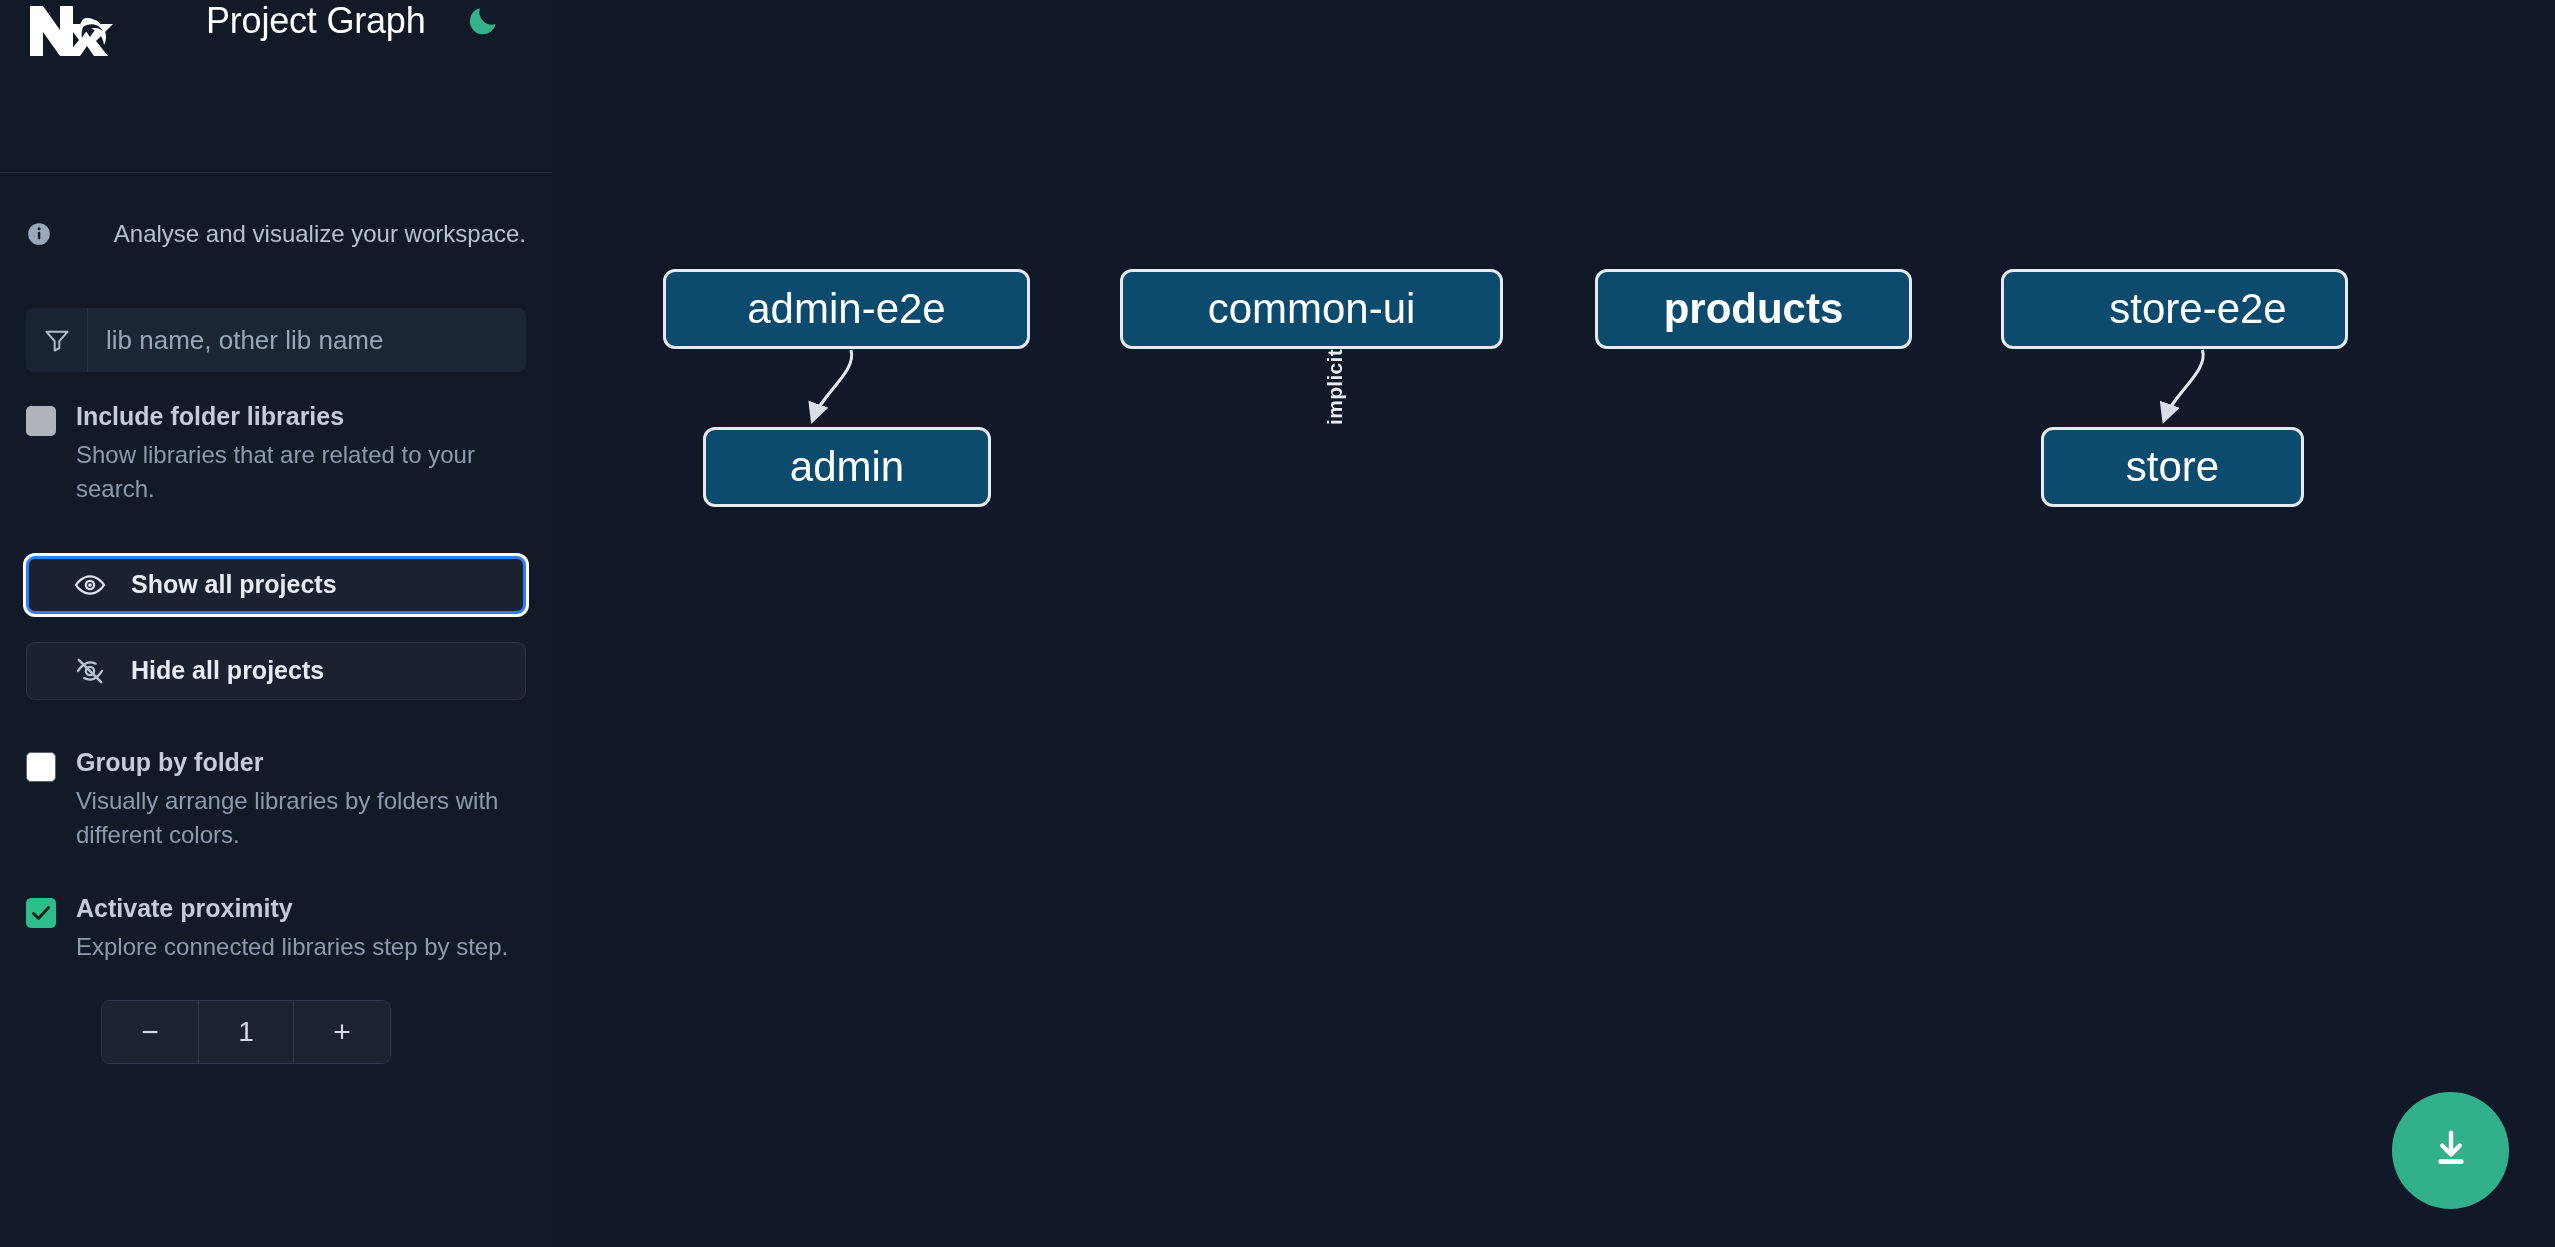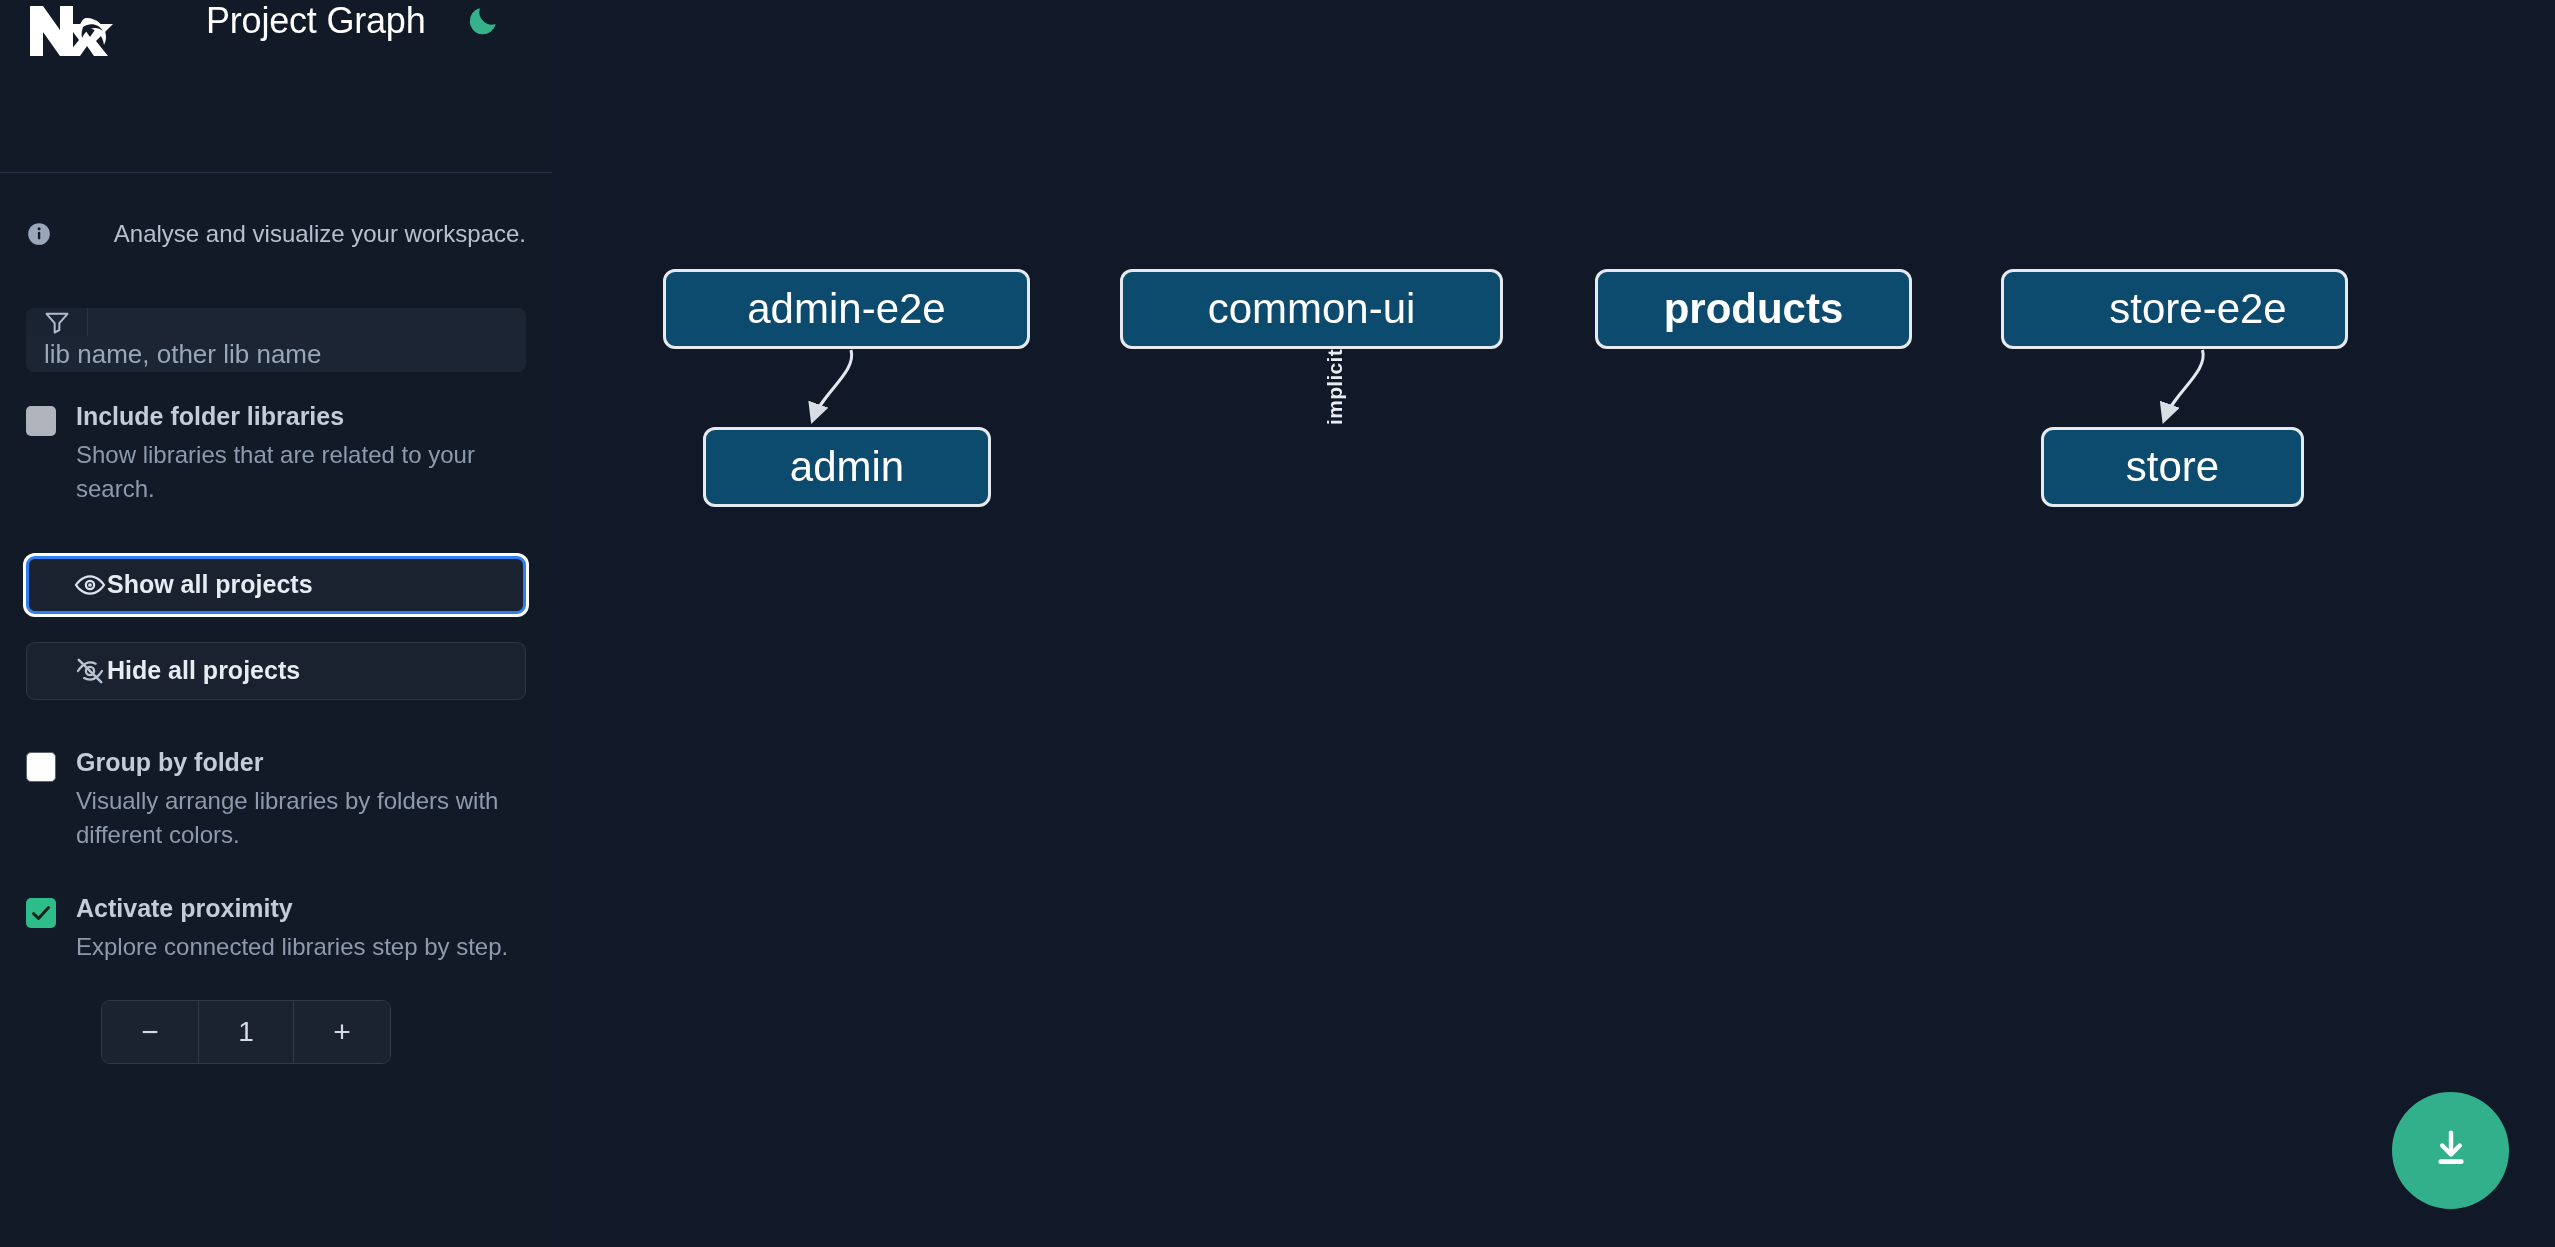--- a/index.html
+++ b/index.html
@@ -60,21 +60,20 @@
 
   
   .search-wrap {
     margin: 60px 26px 0 26px;
     height: 64px;
     display: flex;
     align-items: stretch;
     background: #1c2533;
     border-radius: 8px;
     overflow: hidden;
-    flex-direction: column;
   }
   .search-icon-box {
     width: 62px;
     display: flex; align-items: center; justify-content: center;
     border-right: 1px solid #283347;
     background: #1a2331;
   }
   .search-input {
     flex: 1;
     border: 0;
@@ -118,20 +117,21 @@
     max-width: 448px;
   }
 
   
   .actions { padding: 0 26px; margin-top: 50px; }
   .btn {
     width: 500px;
     height: 58px;
     display: flex;
     align-items: center;
+    gap: 24px;
     padding-left: 46px;
     border-radius: 9px;
     background: #1a2230;
     color: #e7ecf3;
     font-size: 25px;
     font-weight: 700;
     cursor: pointer;
     border: 1px solid #2b3647;
   }
   .btn.focused {

